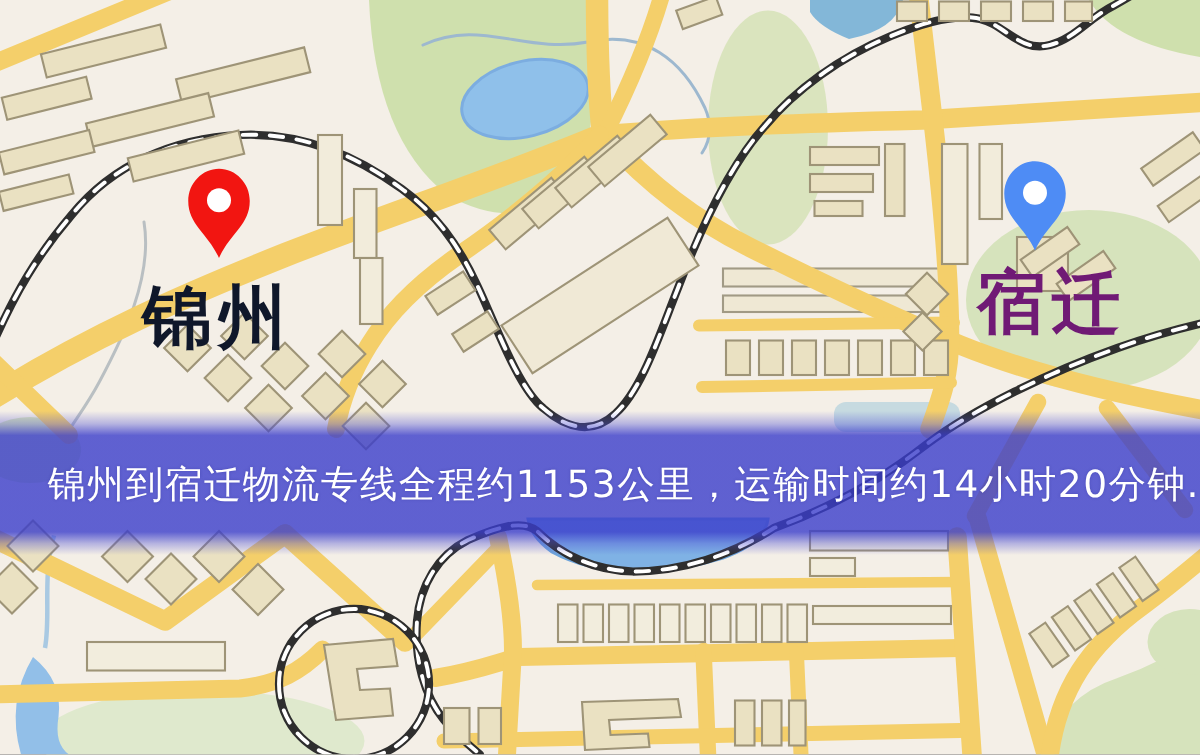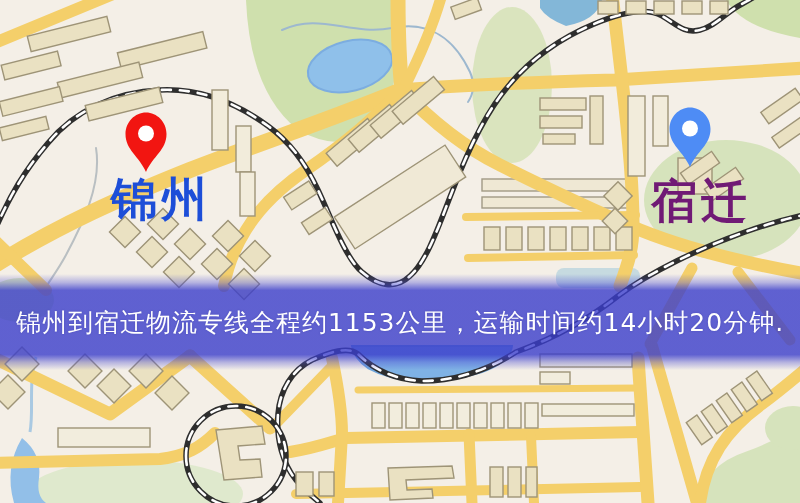--- a/index.html
+++ b/index.html
@@ -8,25 +8,25 @@
     background:#f4efe7;
     font-family:"DejaVu Sans","Liberation Sans",sans-serif;
   }
   #map-svg{position:absolute;left:0;top:0;width:800px;height:503px;}
   .city-label{
     position:absolute;z-index:4;
     font-family:"Liberation Serif","DejaVu Serif",serif;
     font-weight:bold;font-size:46px;letter-spacing:4px;line-height:1;
     white-space:nowrap;text-align:center;
   }
-  #origin-label{left:90px;top:177px;width:110px;color:#1d4ed8;margin-left:16px;}
+  #origin-label{left:90px;top:189px;width:110px;color:#0f172a;}
   #dest-label{left:636px;top:179px;width:130px;color:#701a75;}
   #route-banner{
     position:absolute;z-index:6;left:0;top:274px;width:800px;height:96px;
-    display:flex;align-items:center;justify-content:center;
+    display:flex;align-items:center;justify-content:flex-end;
     background:linear-gradient(to bottom,
       rgba(78,80,212,0) 0%,
       rgba(78,80,212,0.38) 9%,
       rgba(58,61,203,0.80) 17%,
       rgba(58,61,203,0.80) 84%,
       rgba(78,80,212,0.38) 92%,
       rgba(78,80,212,0) 100%);
   }
   #route-banner .banner-text{
     color:#ffffff;font-size:25px;letter-spacing:1px;font-weight:normal;

